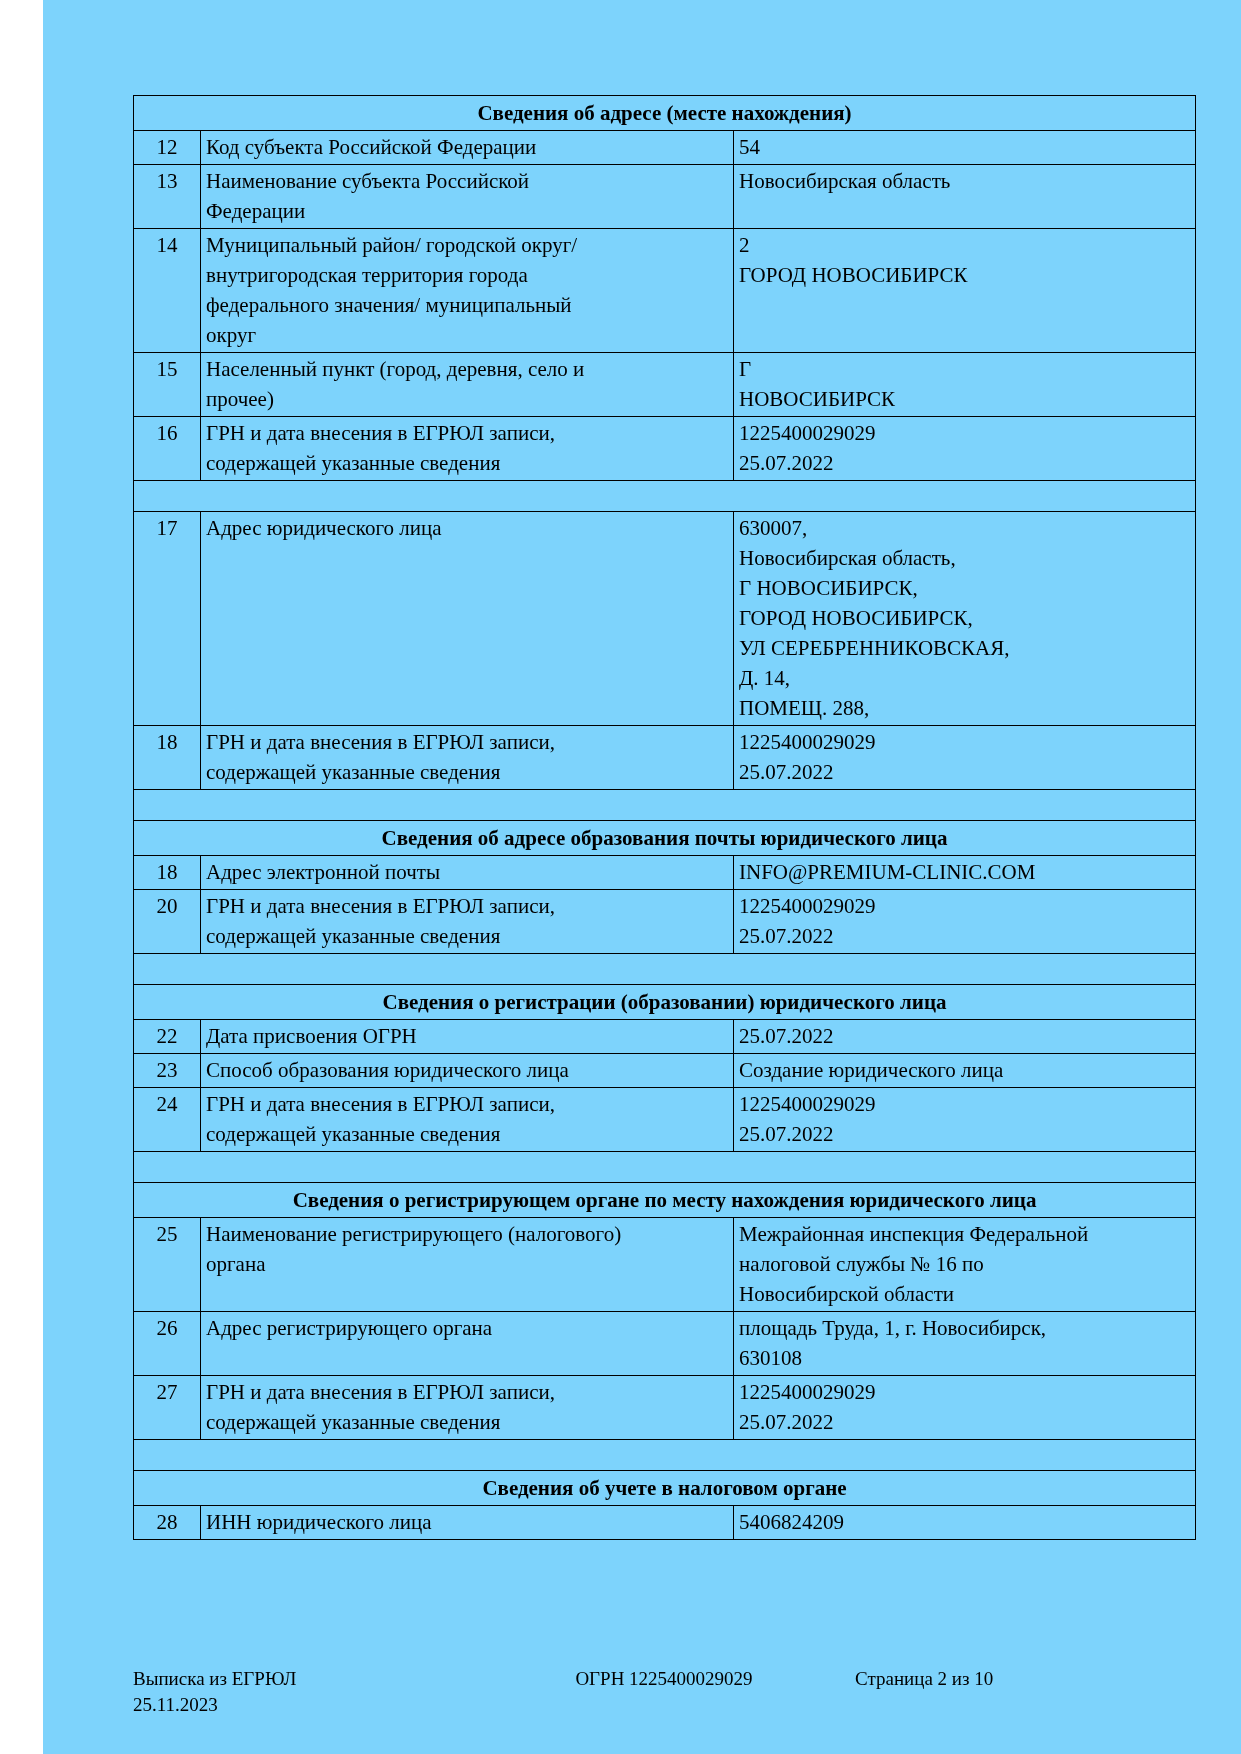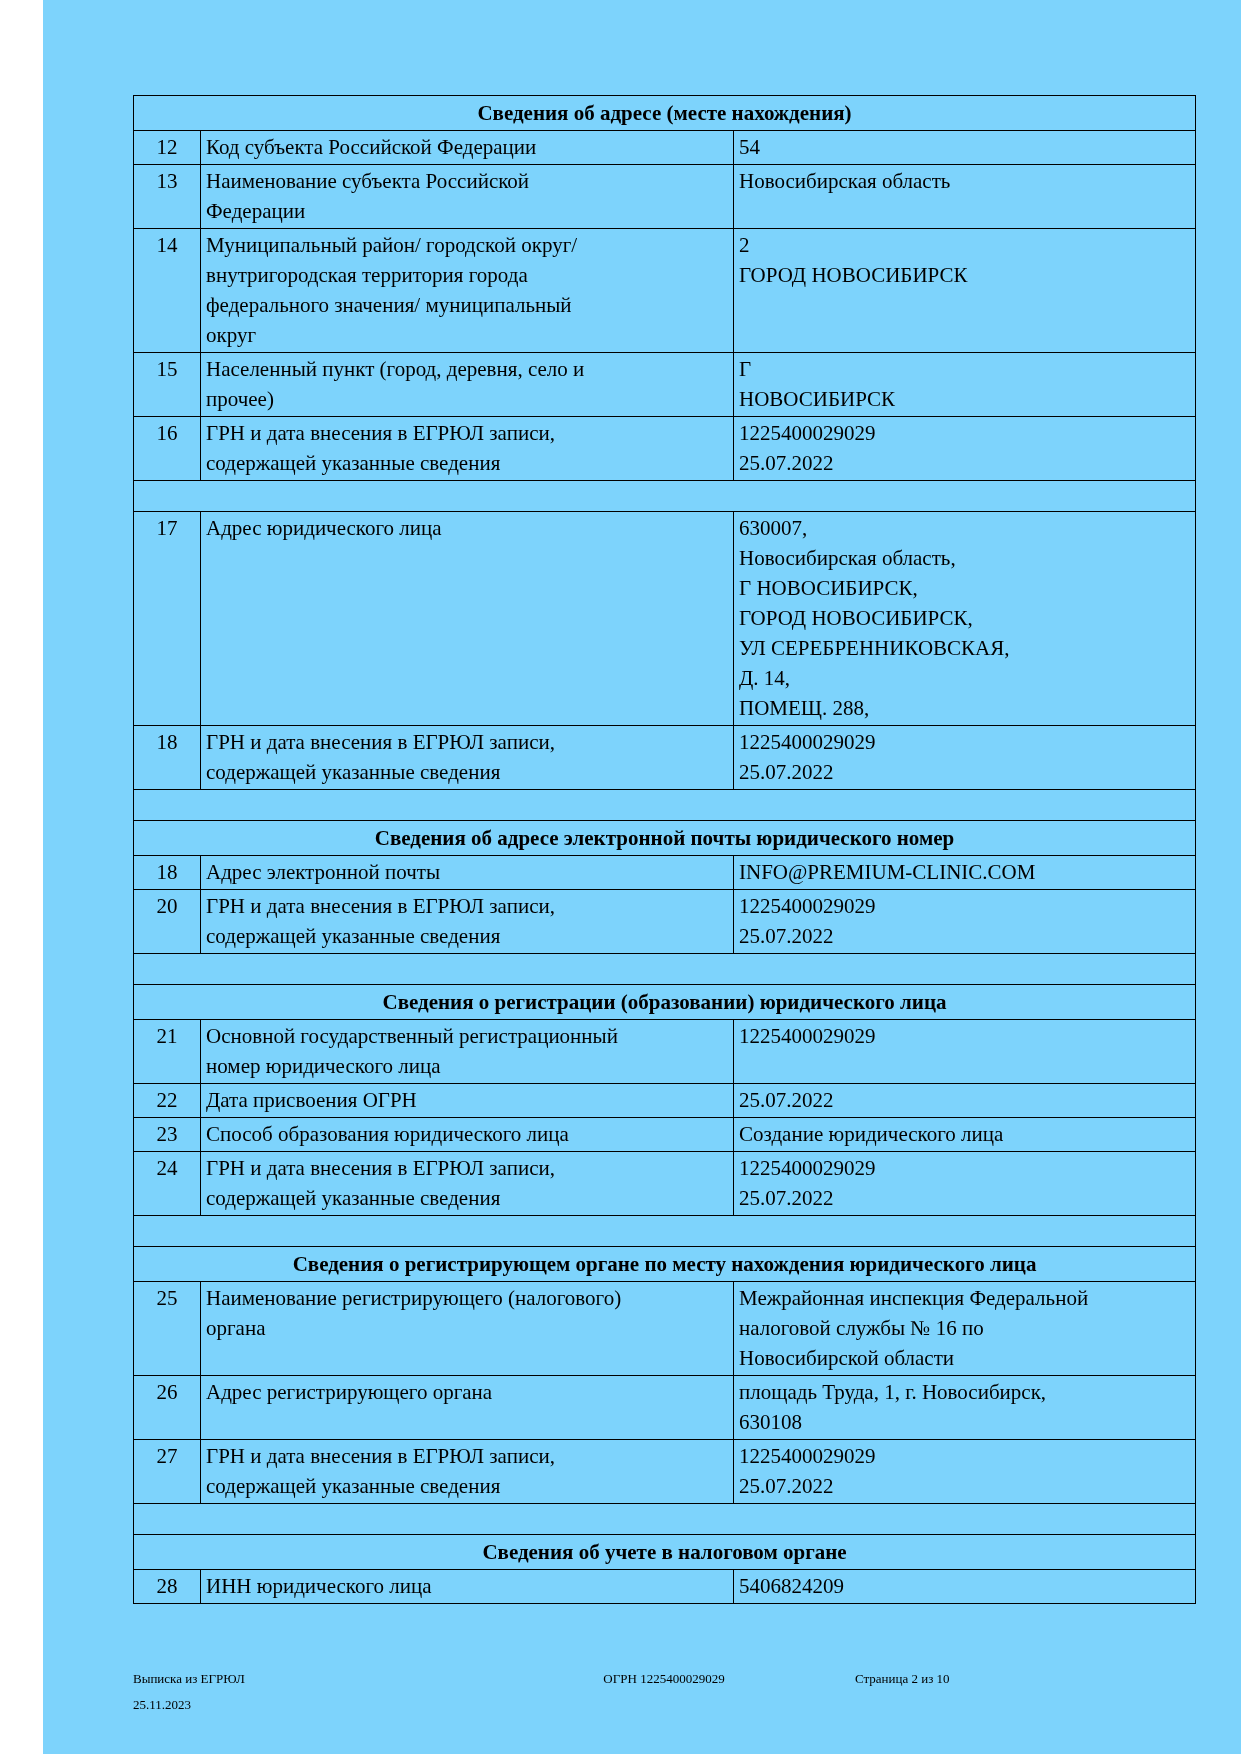--- a/index.html
+++ b/index.html
@@ -52,21 +52,21 @@
     padding: 0;
   }
   .footer {
     position: absolute;
     left: 90px;
     top: 1666px;
     width: 1062px;
     display: flex;
     justify-content: space-between;
     align-items: flex-start;
-    font-size: 13px;
+    font-size: 19px;
     line-height: 26px;
   }
   .footer .f-left   { width: 340px; text-align: left;   }
   .footer .f-center { width: 340px; text-align: center; }
   .footer .f-right  { width: 340px; text-align: left;  }
 </style>
 </head>
 <body>
 
 <div class="page">
@@ -133,45 +133,39 @@
         <td class="num-cell">18</td>
         <td>ГРН и дата внесения в ЕГРЮЛ записи,
 содержащей указанные сведения</td>
         <td>1225400029029
 25.07.2022</td>
       </tr>
       <tr class="spacer-row">
         <td colspan="3"></td>
       </tr>
       <tr class="section-header">
-        <td colspan="3">Сведения об адресе электронной почты юридического номер</td>
+        <td colspan="3">Сведения об адресе образования почты юридического лица</td>
       </tr>
       <tr>
         <td class="num-cell">18</td>
         <td>Адрес электронной почты</td>
         <td>INFO@PREMIUM-CLINIC.COM</td>
       </tr>
       <tr>
         <td class="num-cell">20</td>
         <td>ГРН и дата внесения в ЕГРЮЛ записи,
 содержащей указанные сведения</td>
         <td>1225400029029
 25.07.2022</td>
       </tr>
       <tr class="spacer-row">
         <td colspan="3"></td>
       </tr>
       <tr class="section-header">
         <td colspan="3">Сведения о регистрации (образовании) юридического лица</td>
-      </tr>
-      <tr>
-        <td class="num-cell">21</td>
-        <td>Основной государственный регистрационный
-номер юридического лица</td>
-        <td>1225400029029</td>
       </tr>
       <tr>
         <td class="num-cell">22</td>
         <td>Дата присвоения ОГРН</td>
         <td>25.07.2022</td>
       </tr>
       <tr>
         <td class="num-cell">23</td>
         <td>Способ образования юридического лица</td>
         <td>Создание юридического лица</td>

